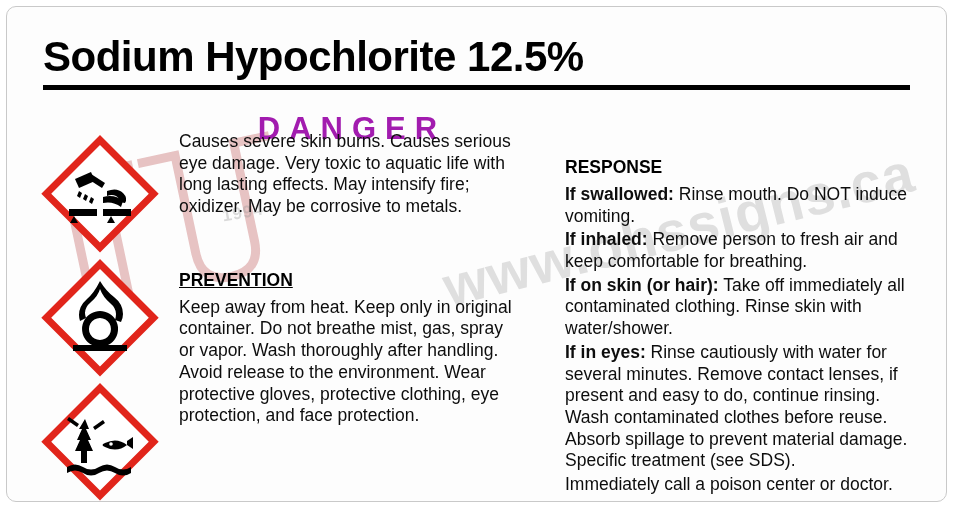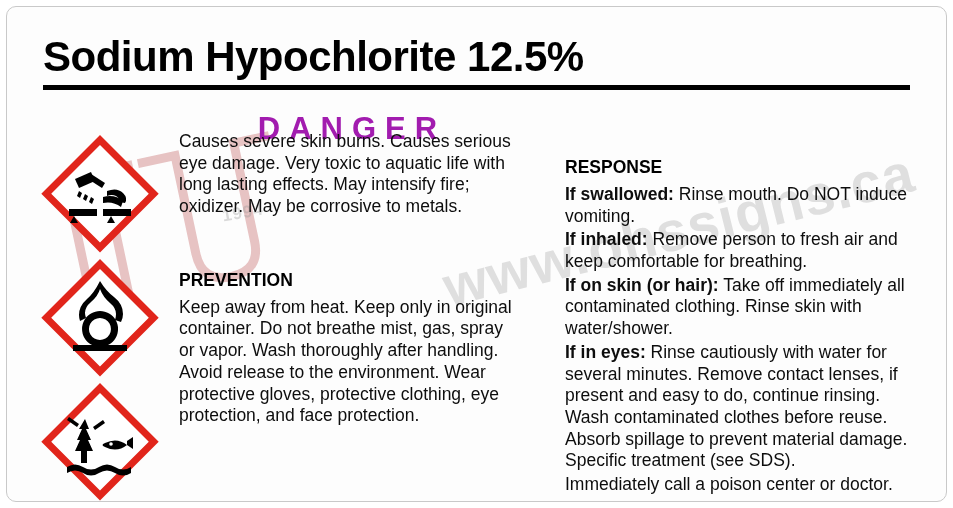--- a/index.html
+++ b/index.html
@@ -134,21 +134,21 @@
     line-height: 1.24;
     color: #0d0d0d;
   }
   .section-head {
     font-size: 17.5px;
     font-weight: bold;
     color: #000;
     margin-top: 26px;
     margin-bottom: 6px;
   }
-  #prevention-head { margin-top: 52px; }
+  #prevention-head { margin-top: 52px; text-decoration: underline; }
   #response-head { margin-top: 16px; }
   .statement {
     margin-bottom: 2px;
   }
   .lead {
     font-weight: bold;
     text-align: right;
   }
 </style>
 </head>

